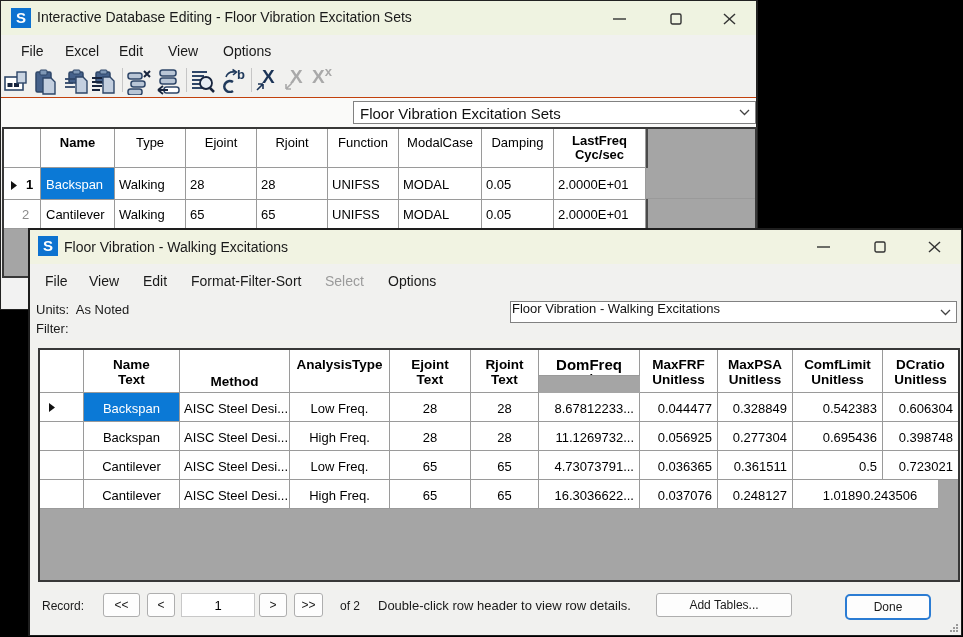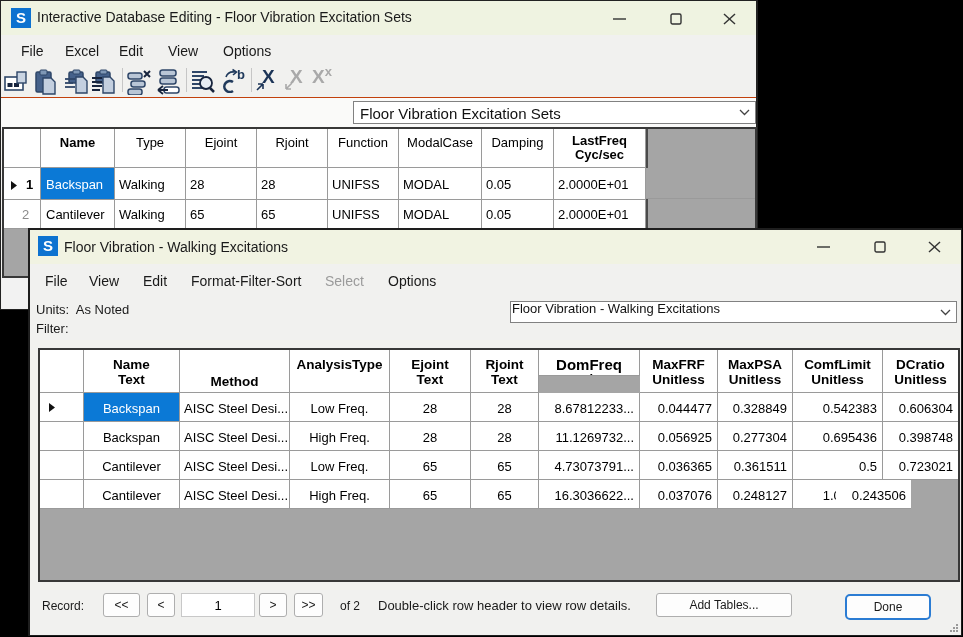--- a/index.html
+++ b/index.html
@@ -290,21 +290,21 @@
     <div class="c2" style="left:0px; top:130px; width:44px; height:29px;"></div>
     <div class="c2" style="left:44px; top:130px; width:96px; height:29px; text-align:center; padding-top:8px;">Cantilever</div>
     <div class="c2" style="left:140px; top:130px; width:110px; height:29px; padding:8px 0 0 4px; white-space:nowrap;">AISC Steel Desi...</div>
     <div class="c2" style="left:250px; top:130px; width:100px; height:29px; text-align:center; padding-top:8px;">High Freq.</div>
     <div class="c2" style="left:350px; top:130px; width:81px; height:29px; text-align:center; padding-top:8px;">65</div>
     <div class="c2" style="left:431px; top:130px; width:68px; height:29px; text-align:center; padding-top:8px;">65</div>
     <div class="c2" style="left:499px; top:130px; width:101px; height:29px; text-align:right; padding:8px 5px 0 0;">16.3036622...</div>
     <div class="c2" style="left:600px; top:130px; width:78px; height:29px; text-align:right; padding:8px 5px 0 0;">0.037076</div>
     <div class="c2" style="left:678px; top:130px; width:75px; height:29px; text-align:right; padding:8px 5px 0 0;">0.248127</div>
     <div class="c2" style="left:753px; top:130px; width:90px; height:29px; text-align:right; padding:8px 5px 0 0;">1.018979</div>
-    <div class="c2" style="left:796px; top:130px; width:75px; height:29px; text-align:right; padding:8px 5px 0 0; border-right:none;">0.243506</div>
+    <div class="c2" style="left:823px; top:130px; width:75px; height:29px; text-align:left; padding:8px 5px 0 0; border-right:none;">0.243506</div>
   </div>
 
   <div class="small" style="position:absolute; left:12px; top:369px;">Record:</div>
   <div class="btn" style="left:73px; top:363px; width:37px; height:24px; line-height:22px;">&lt;&lt;</div>
   <div class="btn" style="left:117px; top:363px; width:28px; height:24px; line-height:22px;">&lt;</div>
   <div style="position:absolute; left:151px; top:363px; width:74px; height:24px; background:#fff; border:1px solid #c8c8c8; font-size:13px; text-align:center; line-height:23px;">1</div>
   <div class="btn" style="left:229px; top:363px; width:28px; height:24px; line-height:22px;">&gt;</div>
   <div class="btn" style="left:264px; top:363px; width:29px; height:24px; line-height:22px;">&gt;&gt;</div>
   <div class="small" style="position:absolute; left:310px; top:369px;">of 2</div>
   <div class="small" style="position:absolute; left:348px; top:368px; font-size:13px;">Double-click row header to view row details.</div>

